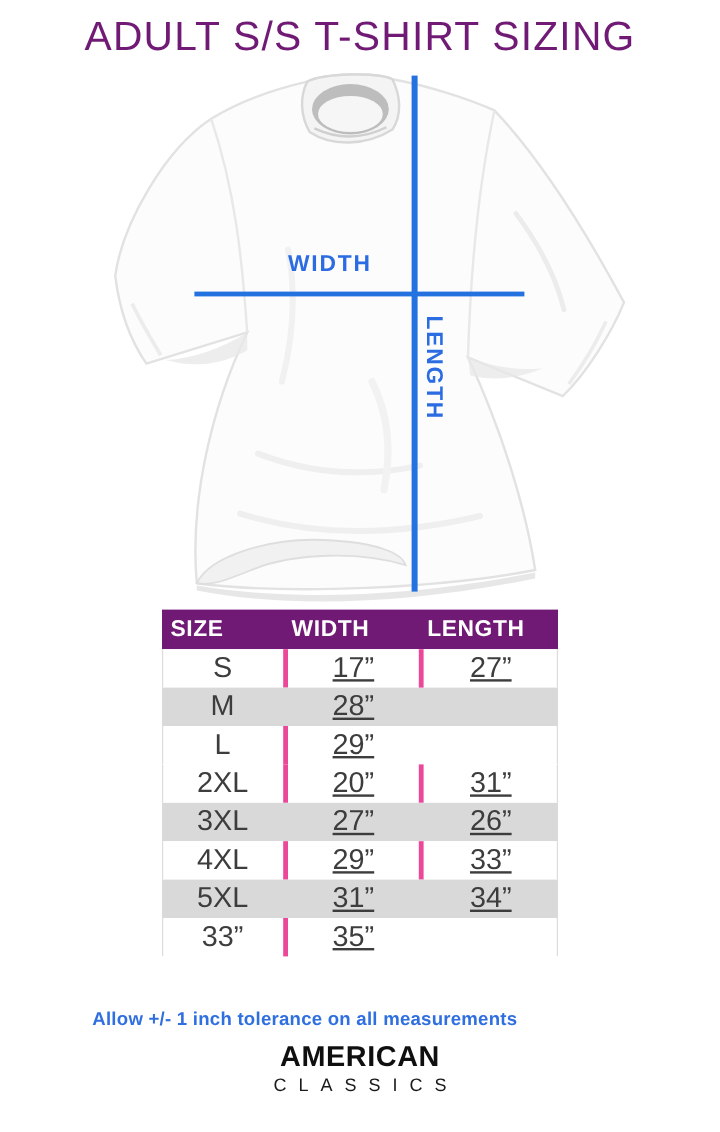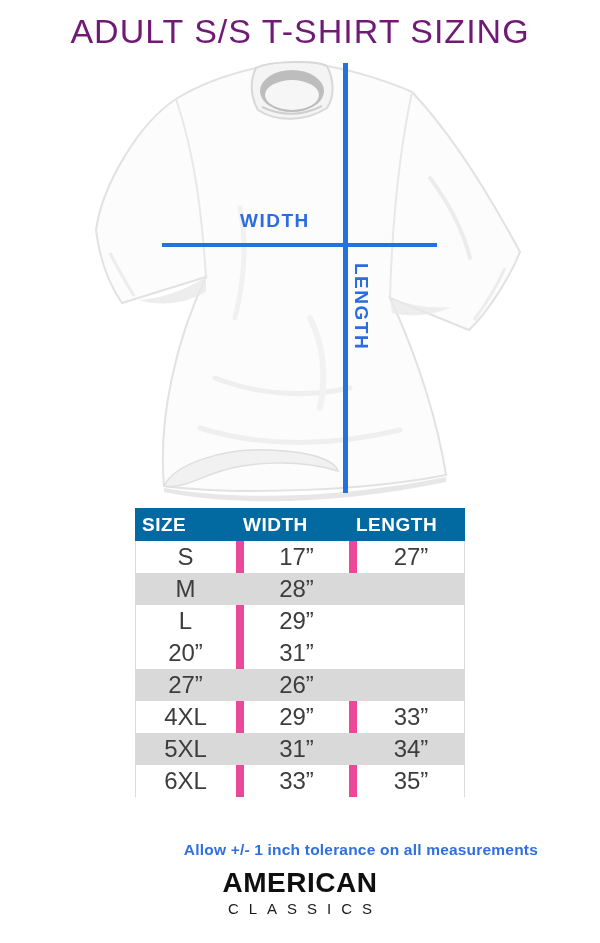--- a/index.html
+++ b/index.html
@@ -30,49 +30,48 @@
   .length-label {
     position:absolute; left:350px; top:205px;
     writing-mode:vertical-rl;
     font-size:19px; font-weight:700; letter-spacing:1.5px; color:#2b6ce2;
     line-height:1.1;
   }
   
   .size-table { position:absolute; top:508px; left:135px; width:330px; }
   .thead {
     display:grid; grid-template-columns:101px 113px 116px;
-    height:33px; background:#0369a1;
+    height:33px; background:#701a75;
   }
   .hcell {
     color:#ffffff; font-weight:700; font-size:19px;
     line-height:33px; padding-left:7px; letter-spacing:0.5px;
   }
   .trow {
     display:grid; grid-template-columns:101px 113px 116px;
     height:32px; background:#ffffff;
   }
   .trow:not(.alt) { box-shadow: inset 1px 0 0 #dcdcdc, inset -1px 0 0 #dcdcdc; }
   .trow.alt { background:#d9d9d9; }
   .tcell {
     text-align:center; font-size:24px; font-weight:300;
     color:#3d3d3d; line-height:32px;
   }
-  .trow .tcell + .tcell { border-left:8px solid #ec4899; }
+  .trow .tcell + .tcell { border-left:4px solid #ec4899;text-decoration:underline; }
   .trow.alt .tcell + .tcell { border-left-color:#d9d9d9; }
   
   .note {
     position:absolute; top:841px; left:0; width:508px;
-    text-align:right;
+    text-align:center;
     font-size:15.5px; font-weight:700; color:#2f6fdf;
     letter-spacing:0.2px;
-    margin-left:30px;
   }
   .brand { position:absolute; top:869px; left:0; width:600px; text-align:center; }
   .brand-main {
-    font-size:28px; font-weight:800; letter-spacing:0.5px;
+    font-size:24px; font-weight:800; letter-spacing:0.5px;
     color:#0f0f0f; line-height:1;
   }
   .brand-sub {
     margin-top:4px;
     font-size:15px; font-weight:500; letter-spacing:10px; padding-left:10px;
     color:#1a1a1a; line-height:1;text-align:center;
   }
 </style>
 </head>
 <body>
@@ -141,39 +140,40 @@
       </div>
       <div class="trow alt">
         <div class="tcell">M</div>
         <div class="tcell">28”</div>
       </div>
       <div class="trow">
         <div class="tcell">L</div>
         <div class="tcell">29”</div>
       </div>
       <div class="trow">
+        <div class="tcell">2XL</div>
         <div class="tcell">20”</div>
         <div class="tcell">31”</div>
       </div>
       <div class="trow alt">
+        <div class="tcell">3XL</div>
         <div class="tcell">27”</div>
         <div class="tcell">26”</div>
       </div>
       <div class="trow">
         <div class="tcell">4XL</div>
         <div class="tcell">29”</div>
         <div class="tcell">33”</div>
       </div>
       <div class="trow alt">
         <div class="tcell">5XL</div>
         <div class="tcell">31”</div>
         <div class="tcell">34”</div>
       </div>
       <div class="trow">
-        <div class="tcell">6XL</div>
         <div class="tcell">33”</div>
         <div class="tcell">35”</div>
       </div>
     </div>
 </div>
 
 <div class="note">Allow +/- 1 inch tolerance on all measurements</div>
 
 <div class="brand">
   <div class="brand-main">AMERICAN</div>

